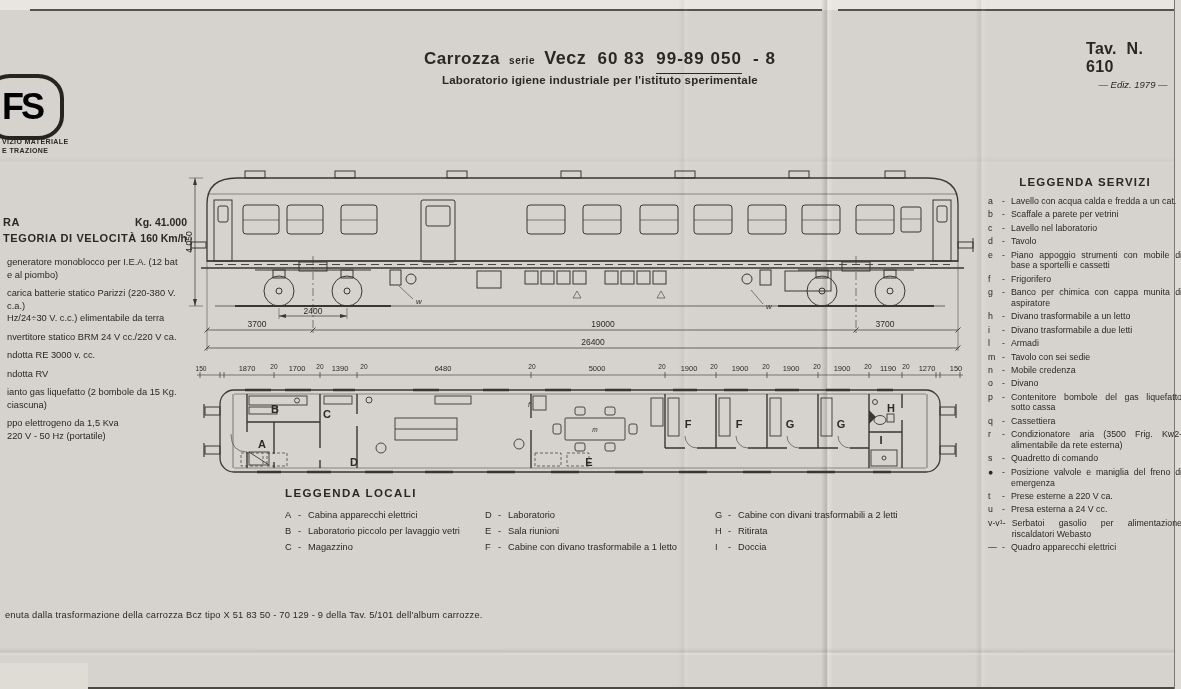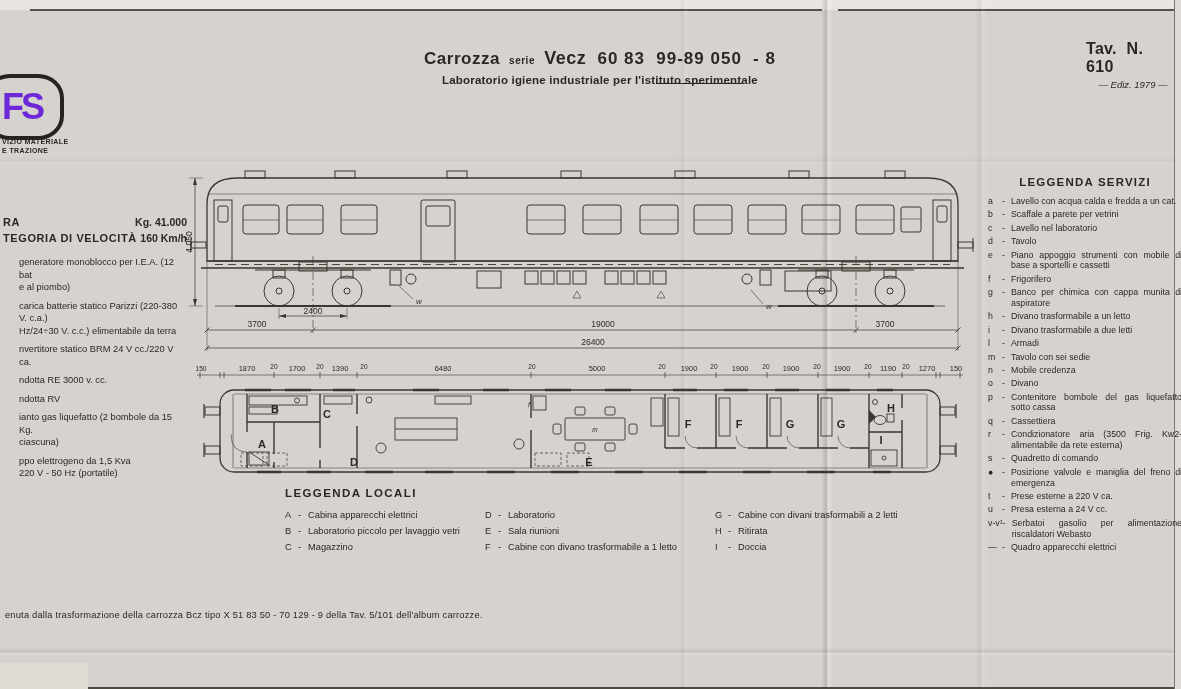--- a/index.html
+++ b/index.html
@@ -20,41 +20,41 @@
   .fold-v.f2{left:975px;opacity:.45;}
   .fold-v.f3{left:678px;opacity:.3;}
   .fold-h{left:0;width:1181px;height:8px;background:linear-gradient(180deg,rgba(0,0,0,0),rgba(70,65,58,.12) 50%,rgba(255,255,255,.18) 70%,rgba(0,0,0,0));}
   .fold-h.h1{top:157px;opacity:.35;}
   .fold-h.h2{top:648px;}
   .bottom-line{left:88px;bottom:0;width:1093px;height:2px;background:#4c4943;}
   .corner-bl{left:0;bottom:0;width:88px;height:26px;background:#e2dfda;opacity:.7;}
   .right-edge{right:0;top:0;width:6px;height:689px;background:#dedbd6;border-left:1px solid #7b776f;}
   
   .logo-box{left:-16px;top:74px;width:72px;height:58px;border:4px solid #26241f;border-radius:26px/24px;display:flex;align-items:center;justify-content:center;}
-  .logo-fs{font-size:36px;font-weight:bold;letter-spacing:-3px;color:#6d28d9;padding-right:4px;}
+  .logo-fs{font-size:36px;font-weight:bold;letter-spacing:-3px;color:#000000;padding-right:4px;}
   .logo-dept{left:2px;top:137px;font-size:7px;font-weight:bold;line-height:9px;letter-spacing:.4px;white-space:pre-line;}
   
   .title-block{left:370px;top:48px;width:460px;text-align:center;}
   .t-line1{font-size:17px;font-weight:bold;letter-spacing:.5px;white-space:nowrap;}
   .t-serie{font-size:10px;font-weight:bold;margin:16px 4px;}
   .t-klass{font-size:18px;}
   .t-num{letter-spacing:1px;margin-left:6px;}
-  .t-under{border-bottom:1.6px solid #2a2824;padding-bottom:15px;}
+  .t-under{border-bottom:1.6px solid #2a2824;padding-bottom:5px;}
   .t-sub{font-size:11.5px;font-weight:bold;margin-top:5px;letter-spacing:.2px;}
   
   .plate{left:1086px;top:40px;width:94px;}
   .plate-no{font-size:16px;font-weight:bold;word-spacing:5px;letter-spacing:.3px;}
   .plate-ed{font-size:9.5px;font-style:italic;text-align:center;margin-top:3px;}
   
   .specs{left:3px;top:216px;width:184px;}
   .spec-row{display:flex;justify-content:space-between;align-items:baseline;margin-bottom:4px;}
   .spec-lab{font-size:11px;font-weight:bold;letter-spacing:.6px;}
   .spec-val{font-size:10.5px;font-weight:bold;}
   .spec-notes{margin-top:12px;}
-  .spec-notes p{font-size:9.3px;line-height:12.5px;margin:0 0 6px 16px;white-space:pre-line;}
+  .spec-notes p{font-size:9.3px;line-height:12.5px;margin:0 0 6px 4px;white-space:pre-line;}
   
   .srv{left:988px;top:176px;width:194px;}
   .srv-head{font-size:11.5px;font-weight:bold;letter-spacing:1.2px;text-align:center;margin-bottom:8px;}
   .srv-item{display:flex;font-size:8.8px;line-height:10.8px;margin-bottom:2.6px;}
   .srv-k{min-width:14px;flex-shrink:0;}
   .srv-d{width:9px;flex-shrink:0;}
   .srv-t{flex:1;text-align:justify;}
   .loc{left:285px;top:487px;width:645px;}
   .loc-head{font-size:11.5px;font-weight:bold;letter-spacing:1.4px;margin-bottom:8px;}
   .loc-cols{display:flex;}

